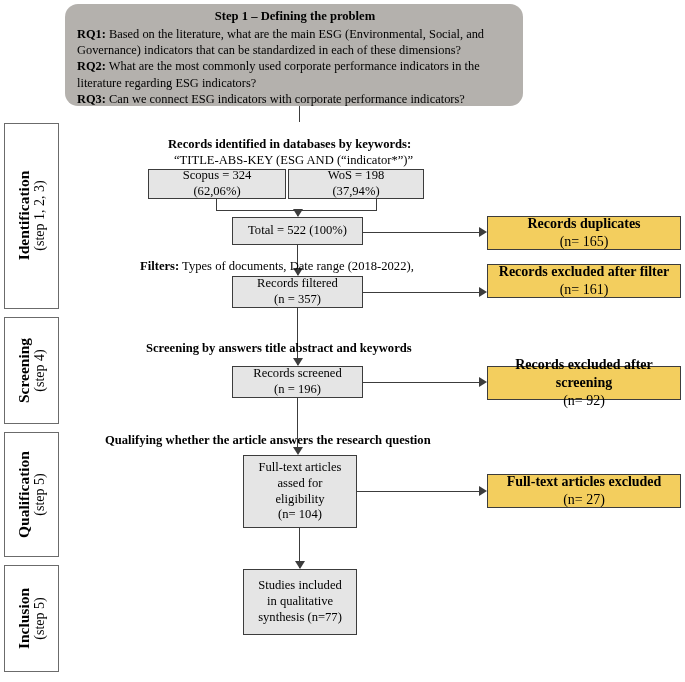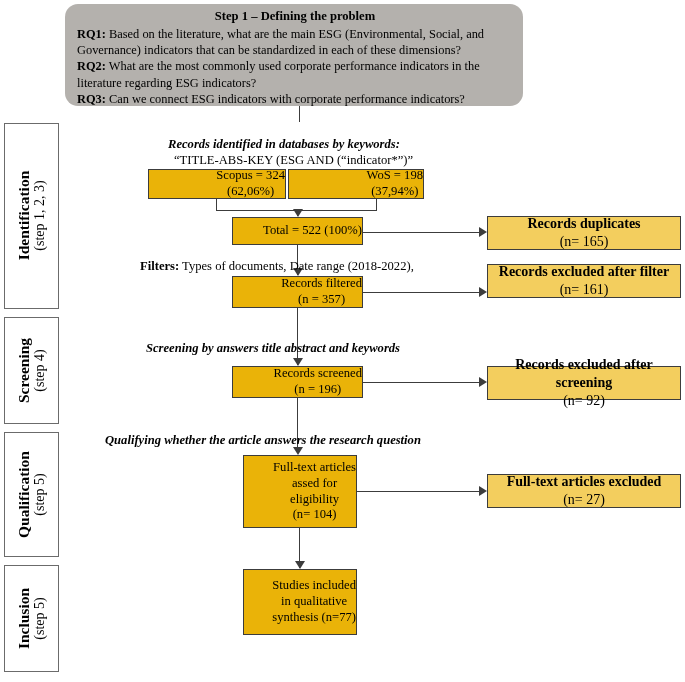--- a/index.html
+++ b/index.html
@@ -60,24 +60,24 @@
     display: block;
   }
   .stage-step {
     font-size: 14px;
     display: block;
   }
 
   
   .fbox {
     border: 1px solid #3c3c3c;
-    background: #eab308;
+    background: #e5e5e5;
     display: flex;
     align-items: center;
-    justify-content: flex-end;
+    justify-content: center;
     text-align: center;
     font-size: 12.6px;
     line-height: 1.25;
   }
   .fbox span { display: block; }
 
   
   .ybox {
     border: 1px solid #3c3c3c;
     background: #f3ce5e;
@@ -90,21 +90,21 @@
   }
   .ybox .yb-title { font-weight: bold; display: block; }
   .ybox .yb-n { display: block; }
 
   
   .caption {
     font-size: 12.6px;
     line-height: 1.3;
     white-space: nowrap;
   }
-  .caption.bold { font-weight: bold; font-style: italic; }
+  .caption.bold { font-weight: bold; }
   .cap-bold-lead { font-weight: bold; }
 
   
   .vline { background: #3c3c3c; width: 1px; }
   .hline { background: #3c3c3c; height: 1px; }
   .arrow-down {
     width: 0; height: 0;
     border-left: 5px solid transparent;
     border-right: 5px solid transparent;
     border-top: 8px solid #3c3c3c;

